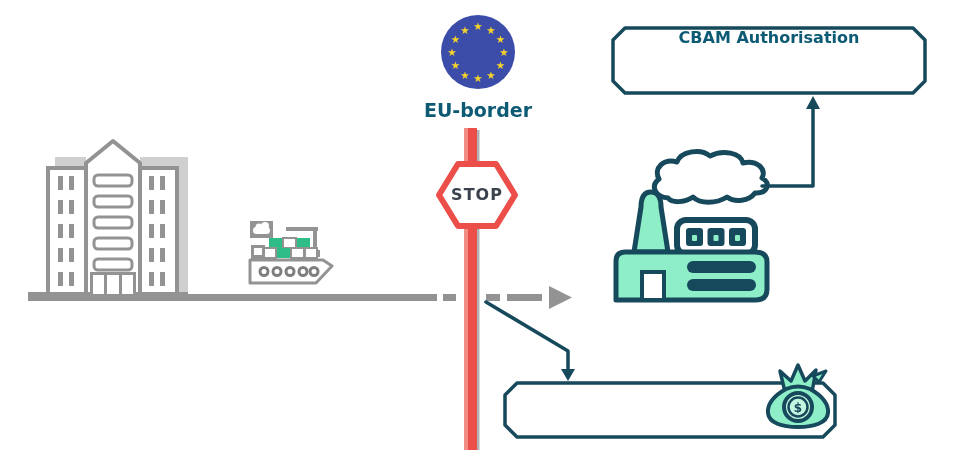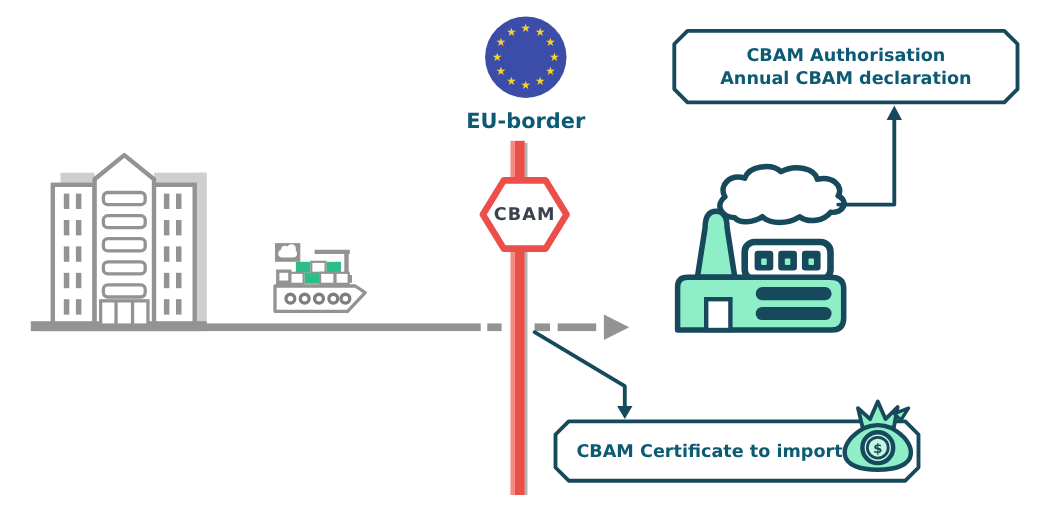--- a/index.html
+++ b/index.html
@@ -7,21 +7,21 @@
     --dark-teal:#17495C; --mint:#8DEEC8; --mint-light:#C4F7DF;
     --green:#2EBD87; --red:#EC4F49; --red-light:#F28D85;
     --gray:#939393; --gray-light:#CFCFCF; --sign-text:#39424D;
   }
   html,body{margin:0;padding:0;background:#fff;}
   body{font-family:"DejaVu Sans","Liberation Sans",sans-serif;}
   .stage{position:relative;width:960px;height:466px;background:#fff;overflow:hidden;}
   .canvas{position:absolute;left:0;top:0;}
   .lbl{position:absolute;font-weight:bold;color:var(--text-teal);line-height:1.3;}
   .lbl-center{display:flex;align-items:center;justify-content:center;text-align:right;}
-  .lbl-col{display:flex;flex-direction:column;align-items:center;justify-content:center;text-align:center;}
+  .lbl-col{display:flex;flex-direction:column;align-items:center;justify-content:space-between;text-align:center;}
   .stop-txt{color:var(--sign-text);letter-spacing:1px;}
   .nowrap{white-space:nowrap;}
   
   .c-white{fill:#ffffff}.c-none{fill:none}
   .c-blue{fill:var(--eu-blue)}.c-star{fill:var(--star-yellow)}
   .c-gray{fill:var(--gray)}.c-graylt{fill:var(--gray-light)}
   .c-green{fill:var(--green)}
   .c-mint{fill:var(--mint)}.c-mintlt{fill:var(--mint-light)}
   .c-dark{fill:var(--dark-teal)}
   .s-dark{stroke:var(--dark-teal)}
@@ -188,22 +188,20 @@
       <text x="455.5" y="65">★</text>
       <text x="452" y="52">★</text>
       <text x="455.5" y="39">★</text>
       <text x="465" y="29.5">★</text>
     </g>
   </g>
 </svg>
 
 <div class="lbl lbl-center" style="left:406px;top:98px;width:144px;font-size:19px;">EU-border</div>
 
-<div class="lbl lbl-center stop-txt" style="left:439px;top:165px;width:76px;height:60px;font-size:16px;">CBAM</div>
+<div class="lbl lbl-center stop-txt" style="left:439px;top:165px;width:76px;height:60px;font-size:16px;">STOP</div>
 
 <div class="lbl lbl-col" style="left:613px;top:28px;width:312px;height:65px;font-size:16px;">
   <span class="nowrap">CBAM Authorisation</span>
-  <span class="nowrap">Annual CBAM declaration</span>
 </div>
 
-<div class="lbl lbl-center nowrap" style="left:505px;top:383px;width:280px;height:54px;font-size:16px;">CBAM Certificate to import</div>
 
 </div>
 
 </body></html>

